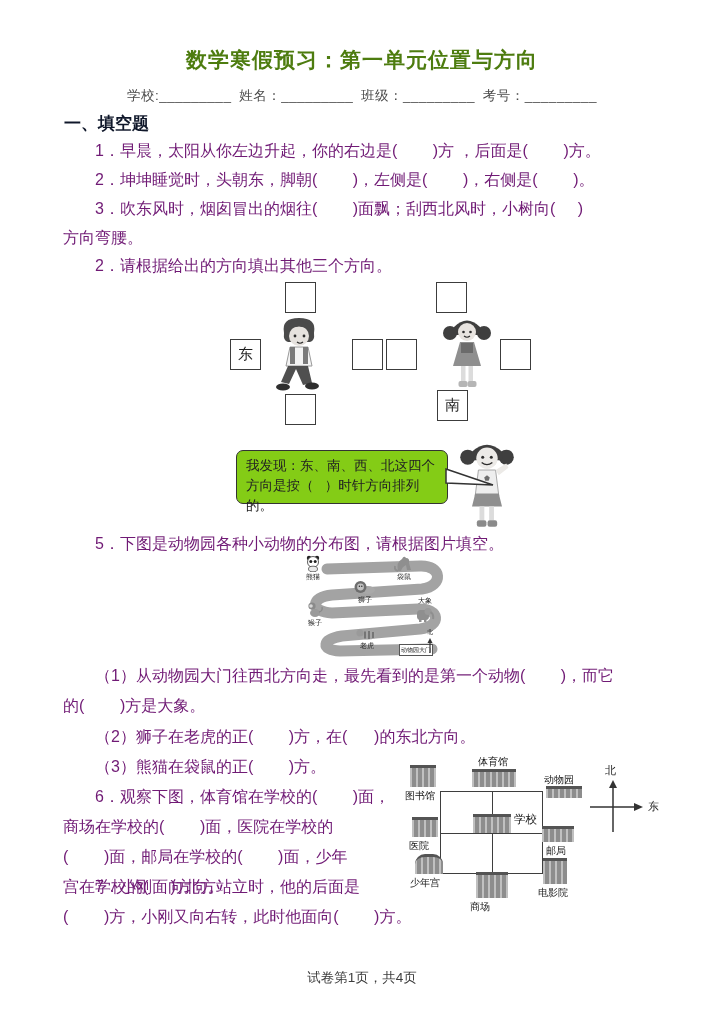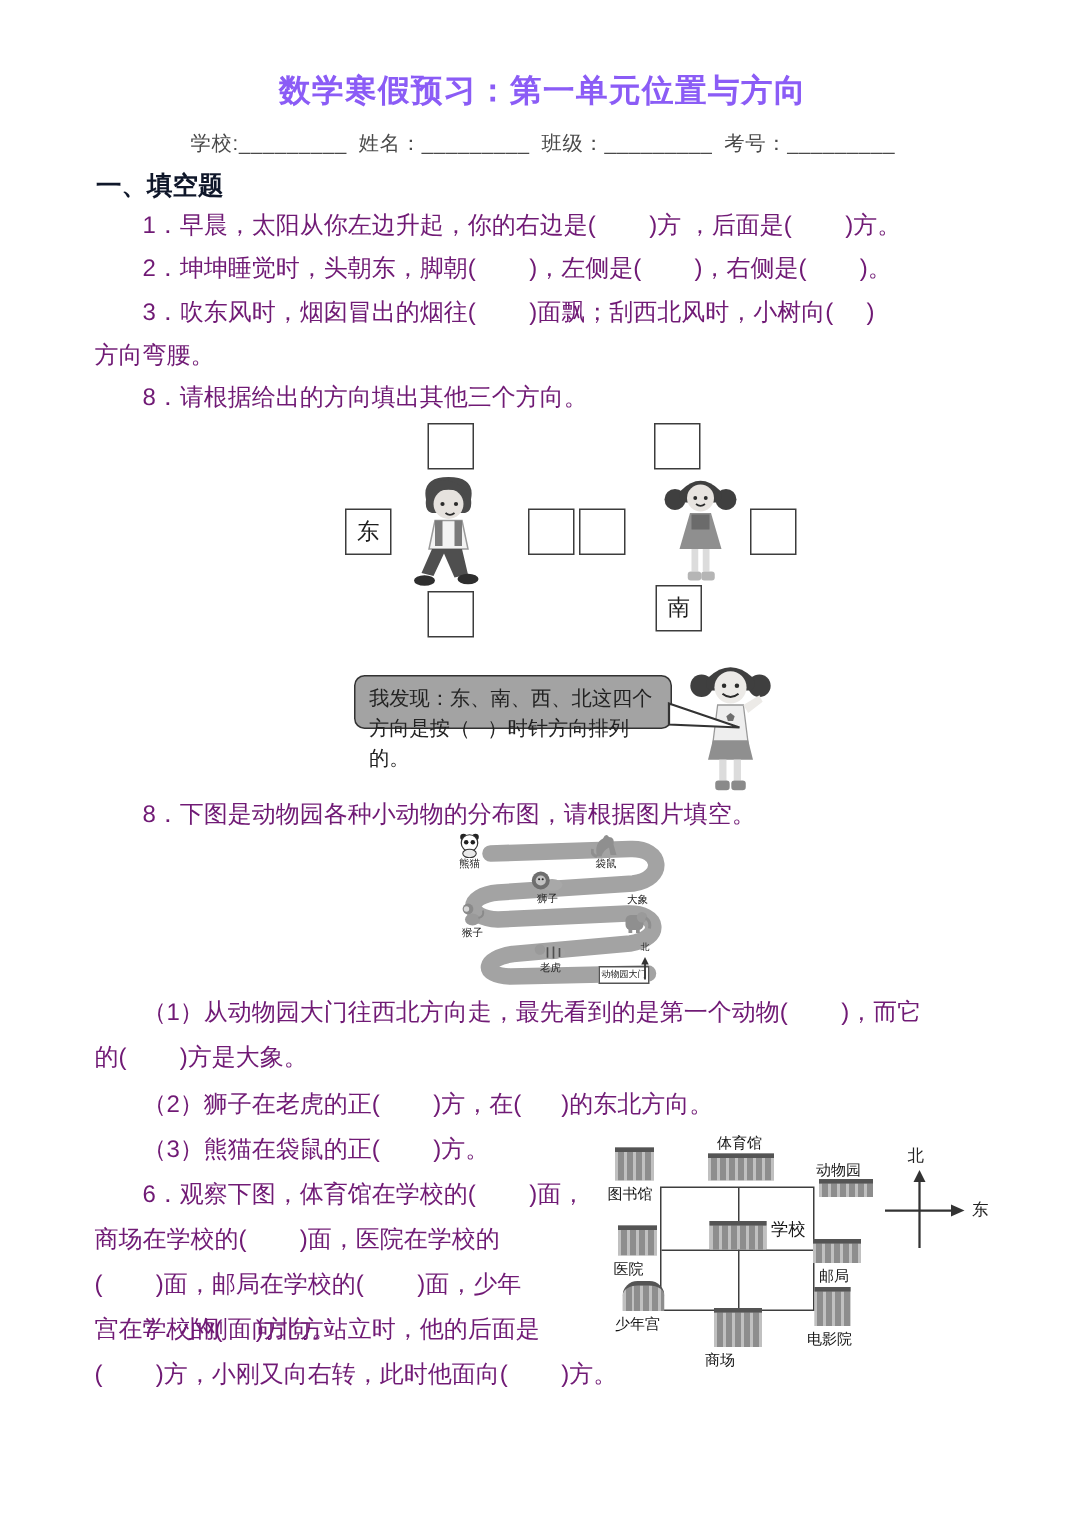--- a/index.html
+++ b/index.html
@@ -9,21 +9,21 @@
     width: 724px;
     height: 1024px;
     margin: 0 auto;
     background: #ffffff;
     font-family: "Liberation Sans", sans-serif;
     color: #272727;
     overflow: hidden;
   }
   .title {
     position: absolute; top: 46px; left: 0; width: 724px;
-    text-align: center; font-size: 21px; font-weight: bold; color: #8b5cf6;
+    text-align: center; font-size: 21px; font-weight: bold; color: #4d7c0f;
     letter-spacing: 1px;
   }
   .hdr {
     position: absolute; top: 87px; left: 0; width: 724px;
     text-align: center; font-size: 13.5px; color: #4a4a4a;
   }
   .hdr span { margin: 0 2px; letter-spacing: 0.5px; }
   .sec-heading {
     position: absolute; top: 112px; left: 64px;
     font-size: 17px; font-weight: bold; color: #0f172a;
@@ -48,22 +48,22 @@
   .dbox {
     position: absolute; width: 31px; height: 31px;
     border: 1.6px solid #3c3c3c; background: #fff;
     display: flex; align-items: center; justify-content: center;
     font-size: 15px; color: #1d1d1d;
   }
   .fig { position: absolute; }
   
   .brow { position: absolute; top: 440px; left: 0; width: 724px; height: 95px; }
   .bubble {
-    position: absolute; left: 236px; top: 10px; width: 212px; height: 36px;
-    border: 1.6px solid #333; border-radius: 7px; background: #a3a3a3;
+    position: absolute; left: 236px; top: 10px; width: 212px; height: 54px;
+    border: 1.6px solid #333; border-radius: 7px; background: #84cc16;
     font-size: 13.5px; line-height: 20px; color: #222;
     padding: 5px 9px; white-space: pre-line; z-index: 1;
   }
   .wedge { position: absolute; left: 443px; top: 24px; z-index: 2; }
   .bgirl { position: absolute; left: 459px; top: 0; }
   
   .zoo { position: absolute; top: 556px; left: 282px; width: 190px; height: 106px; }
   .zoo-path { position: absolute; left: 0; top: 0; }
   .zoo-item { position: absolute; display: flex; flex-direction: column; align-items: center; }
   .zoo-item.rev { flex-direction: column-reverse; }
@@ -106,21 +106,21 @@
     <span>班级：_________</span>
     <span>考号：_________</span>
   </div>
 
   <div class="sec-heading">一、填空题</div>
 
   <p class="q q1">1．早晨，太阳从你左边升起，你的右边是(&nbsp;&nbsp;&nbsp;&nbsp;&nbsp;&nbsp;&nbsp;&nbsp;)方&nbsp;，后面是(&nbsp;&nbsp;&nbsp;&nbsp;&nbsp;&nbsp;&nbsp;&nbsp;)方。</p>
   <p class="q q2">2．坤坤睡觉时，头朝东，脚朝(&nbsp;&nbsp;&nbsp;&nbsp;&nbsp;&nbsp;&nbsp;&nbsp;)，左侧是(&nbsp;&nbsp;&nbsp;&nbsp;&nbsp;&nbsp;&nbsp;&nbsp;)，右侧是(&nbsp;&nbsp;&nbsp;&nbsp;&nbsp;&nbsp;&nbsp;&nbsp;)。</p>
   <p class="q q3">3．吹东风时，烟囱冒出的烟往(&nbsp;&nbsp;&nbsp;&nbsp;&nbsp;&nbsp;&nbsp;&nbsp;)面飘；刮西北风时，小树向(&nbsp;&nbsp;&nbsp;&nbsp;&nbsp;)
 方向弯腰。</p>
-  <p class="q q4">8．请根据给出的方向填出其他三个方向。</p>
+  <p class="q q4">2．请根据给出的方向填出其他三个方向。</p>
 
   <div class="ddiag">
 
     <div class="dbox" style="left:285px;top:6px;"></div>
     <div class="dbox" style="left:230px;top:63px;">东</div>
     <div class="dbox" style="left:352px;top:63px;"></div>
     <div class="dbox" style="left:285px;top:118px;"></div>
     <div class="fig" style="left:268px;top:40px;">
       <svg width="62" height="78" viewBox="0 0 62 78">
         <path d="M16 17 Q13 2 31 2 Q49 2 46 17 Q47 25 42 26 L20 26 Q15 25 16 17 Z" fill="#4a4a4a"></path>
@@ -183,21 +183,21 @@
         <path d="M15 50 L37 50 L40 62 L12 62 Z" fill="#8f8f8f"></path>
         <path d="M34 28 L44 22 L46 26 L37 33 Z" fill="#eceae7"></path>
         <rect x="19" y="62" width="4.5" height="13" fill="#dcdcdc"></rect>
         <rect x="28" y="62" width="4.5" height="13" fill="#dcdcdc"></rect>
         <rect x="16.5" y="75" width="9" height="6" rx="2" fill="#8a8a8a"></rect>
         <rect x="26.5" y="75" width="9" height="6" rx="2" fill="#8a8a8a"></rect>
       </svg>
     </div>
   </div>
 
-  <p class="q q5">8．下图是动物园各种小动物的分布图，请根据图片填空。</p>
+  <p class="q q5">5．下图是动物园各种小动物的分布图，请根据图片填空。</p>
 
   <div class="zoo">
     <svg class="zoo-path" width="190" height="106" viewBox="0 0 190 106">
       <path d="M45 13 L138 10 C160 9 162 30 140 33 L50 39 C28 41 28 56 50 57 L136 53 C158 52 160 70 138 73 L60 80 C40 83 38 94 58 95 L150 93" fill="none" stroke="#a3a3a3" stroke-width="11" stroke-linejoin="round" stroke-linecap="round"></path>
     </svg>
     <div class="zoo-item" style="left:22px;top:-1px;">
       <svg width="18" height="17" viewBox="0 0 18 17">
         <circle cx="5" cy="3" r="2.2" fill="#222"></circle>
           <circle cx="13" cy="3" r="2.2" fill="#222"></circle>
         <circle cx="9" cy="7" r="5.5" fill="#fff" stroke="#333" stroke-width="0.8"></circle>
@@ -309,14 +309,15 @@
         <polygon points="55,29 46,25 46,33" fill="#333"></polygon>
       </svg>
     </div>
     <span class="clabel" style="left:207px;top:11px;">北</span>
     <span class="clabel" style="left:250px;top:47px;">东</span>
   </div>
 
   <p class="q q7">7．小刚面向北方站立时，他的后面是
 (&nbsp;&nbsp;&nbsp;&nbsp;&nbsp;&nbsp;&nbsp;&nbsp;)方，小刚又向右转，此时他面向(&nbsp;&nbsp;&nbsp;&nbsp;&nbsp;&nbsp;&nbsp;&nbsp;)方。</p>
 
+  <div class="footer">试卷第1页，共4页</div>
 
 </div>
 
 </body></html>

